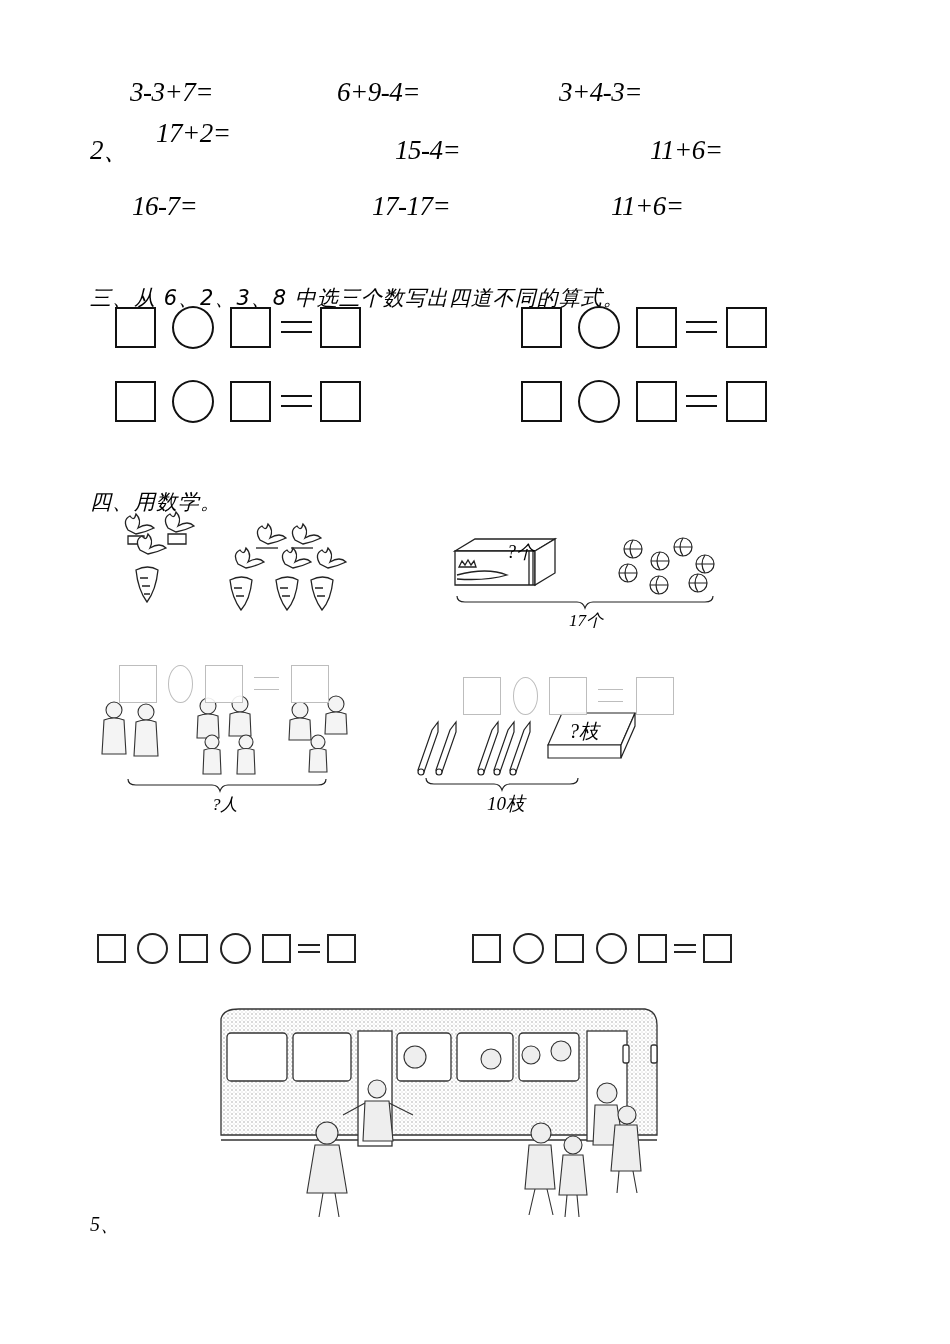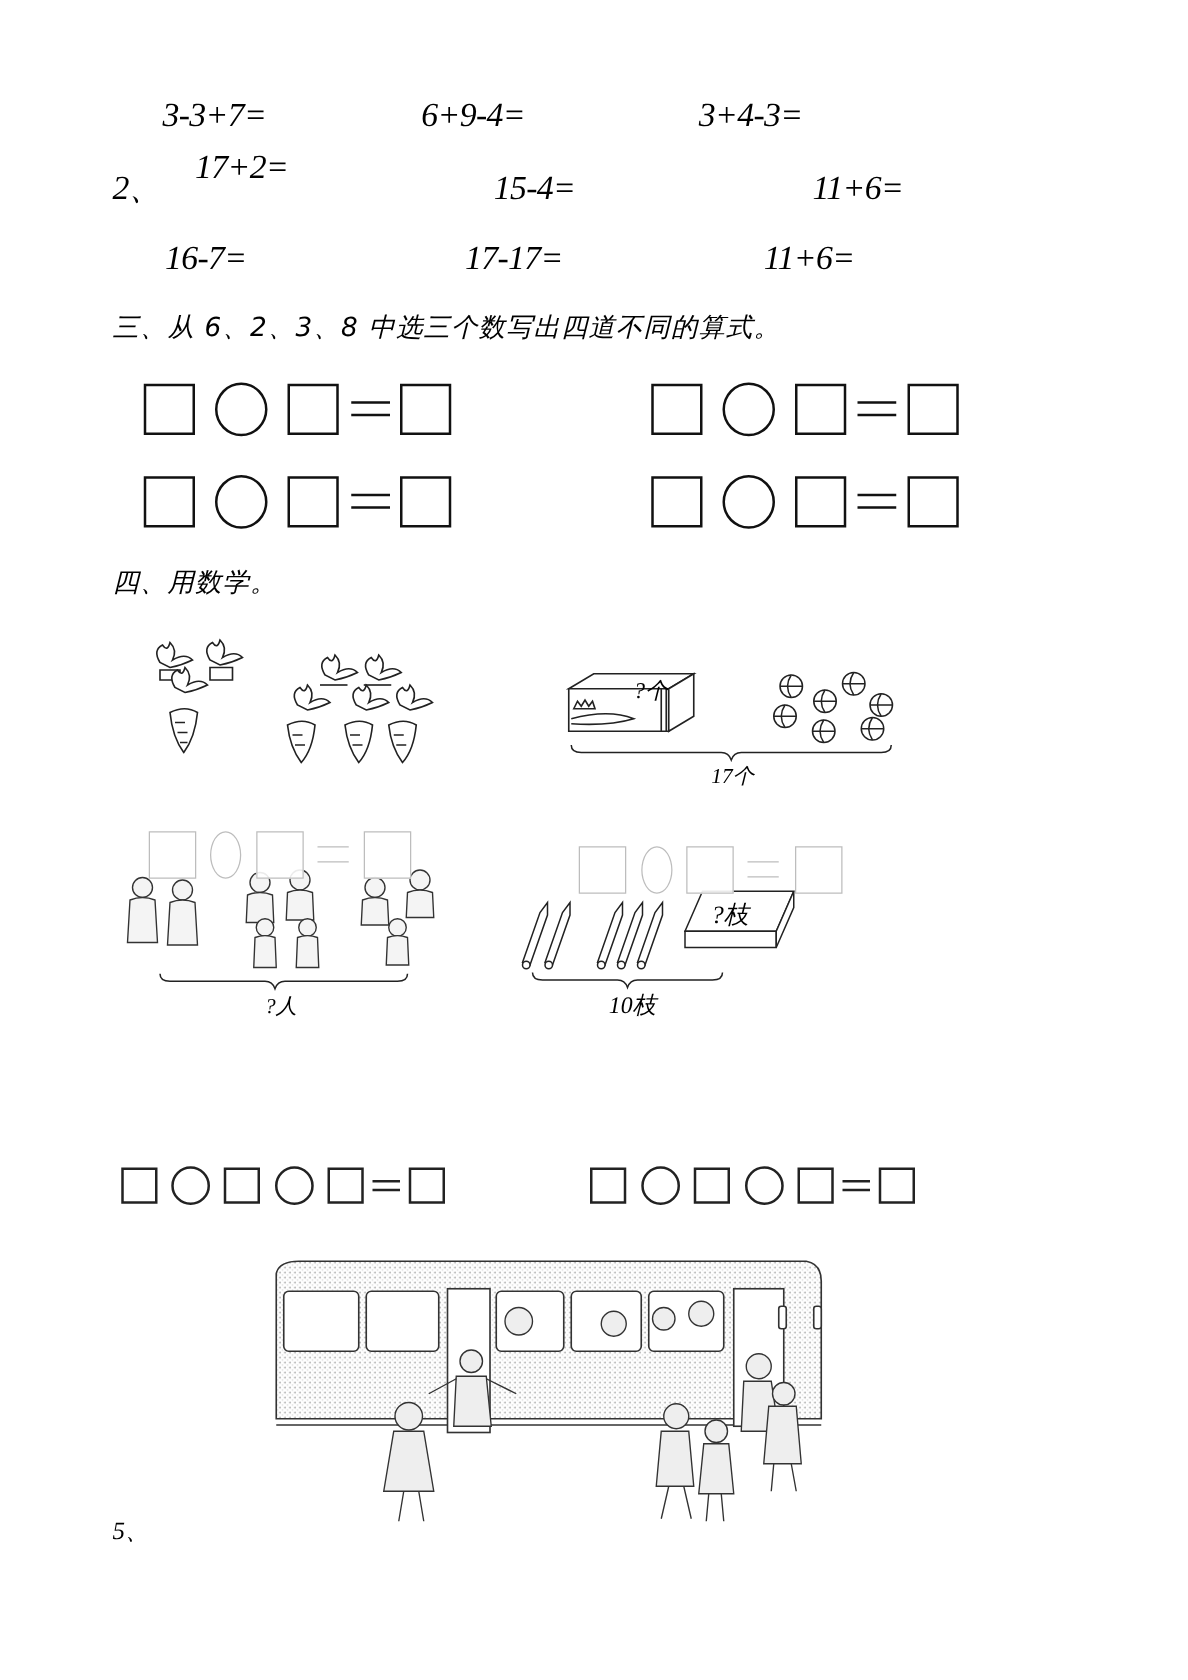--- a/index.html
+++ b/index.html
@@ -1,19 +1,19 @@
 <!DOCTYPE html>
 <html><head>
 <meta charset="utf-8">
 <style>
   html, body { margin:0; padding:0; background:#ffffff; }
   body { width:950px; height:1344px; position:relative; overflow:hidden; color:#000; }
   .abs { position:absolute;font-style:italic; }
   .serif { font-family: "Liberation Serif", "DejaVu Serif", serif; }
-  .sans { font-family: "DejaVu Sans", "Liberation Sans", sans-serif; }
+  .sans { font-family: "DejaVu Sans", "Liberation Sans", sans-serif; margin-top: 36px; }
   .eq { font-size:27px; line-height:30px; white-space:nowrap; letter-spacing:-0.5px; }
   .heading { font-size:21px; line-height:26px; white-space:nowrap; letter-spacing:1px; }
   .sq { position:absolute; border:2.5px solid #111; box-sizing:border-box; background:#fff; }
   .ci { position:absolute; border:2.5px solid #111; box-sizing:border-box; border-radius:50%; background:#fff; }
   .eqs { position:absolute; box-sizing:border-box; border-top:2.5px solid #111; border-bottom:2.5px solid #111; }
   .sq.light, .ci.light { border:1.5px solid #bdbdbd; background:rgba(255,255,255,0.9); }
   .eqs.light { border-top:1.5px solid #bdbdbd; border-bottom:1.5px solid #bdbdbd; }
   .sq.thin, .ci.thin { border:2px solid #222; }
   .eqs.thin { border-top:2px solid #222; border-bottom:2px solid #222; }
   .label { font-size:17px; white-space:nowrap; }

